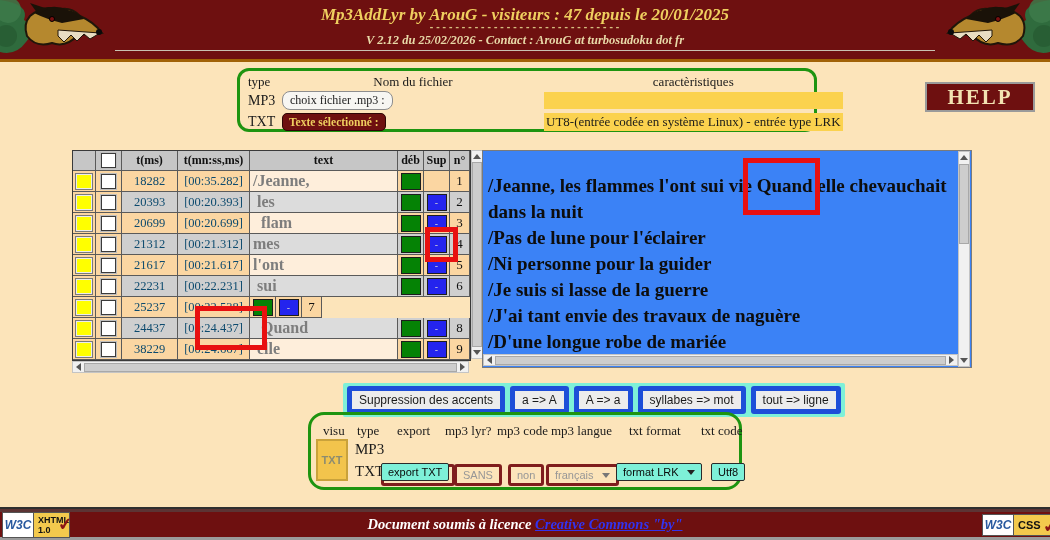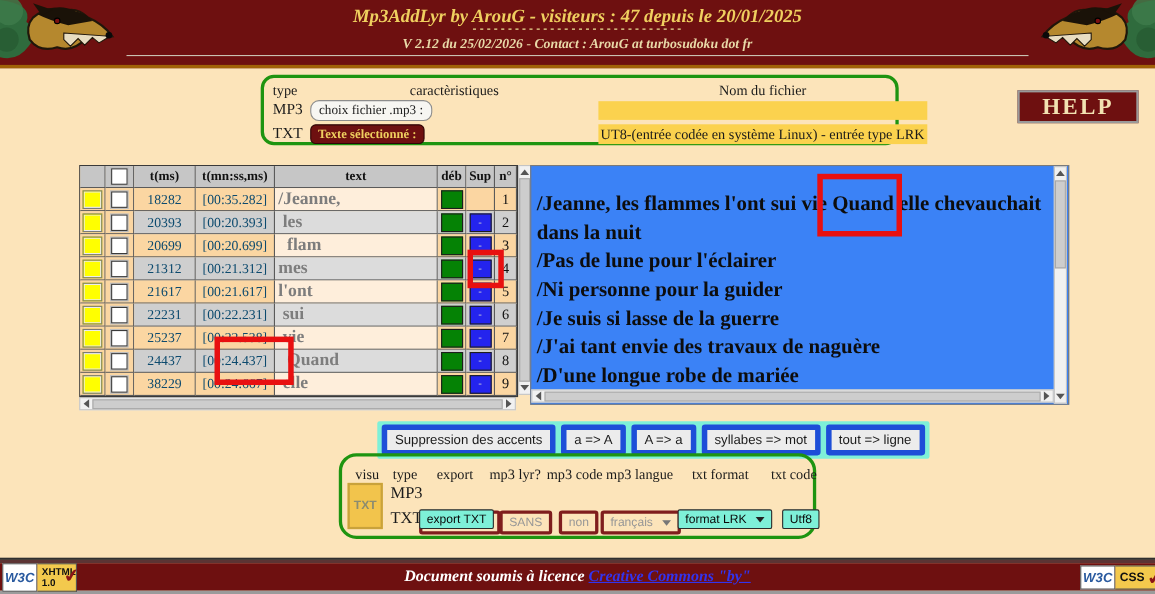--- a/index.html
+++ b/index.html
@@ -170,22 +170,22 @@
   </svg>
   <div id="h-title">Mp3AddLyr by ArouG - visiteurs : 47 depuis le 20/01/2025</div>
   <div id="h-divider">------------------------------</div>
   <div id="h-subtitle">V 2.12 du 25/02/2026 - Contact : ArouG at turbosudoku dot fr</div>
   <div id="h-rule"></div>
 </div>
 
 <div id="file-form">
   <div class="ff-grid">
     <div class="ff-head" style="text-align:left">type</div>
+    <div class="ff-head">Nom du fichier</div>
     <div class="ff-head">caractèristiques</div>
-    <div class="ff-head">Nom du fichier</div>
 
     <div class="ff-label">MP3</div>
     <div class="ff-namecell">
       <span class="ff-filebtn">choix fichier .mp3 :</span>
     </div>
     <div>
         <div id="ff-mp3-chars"></div>
       </div>
 
     <div class="ff-label">TXT</div>
@@ -331,21 +331,20 @@
 
       <div class="t-row ro">
         <div class="td w1">
             <span class="ybtn"></span>
           </div>
         <div class="td w2">
             <span class="chk"></span>
           </div>
         <div class="td w3 time">25237</div>
         <div class="td w4 time">[00:22.538]</div>
-        <div class="td w5 word"> vie</div>
         <div class="td w6">
             <span class="gbtn"></span>
           </div>
         <div class="td w7">
             <span class="bbtn">-</span>
           </div>
         <div class="td w8 num">7</div>
       </div>
 
       <div class="t-row re">

